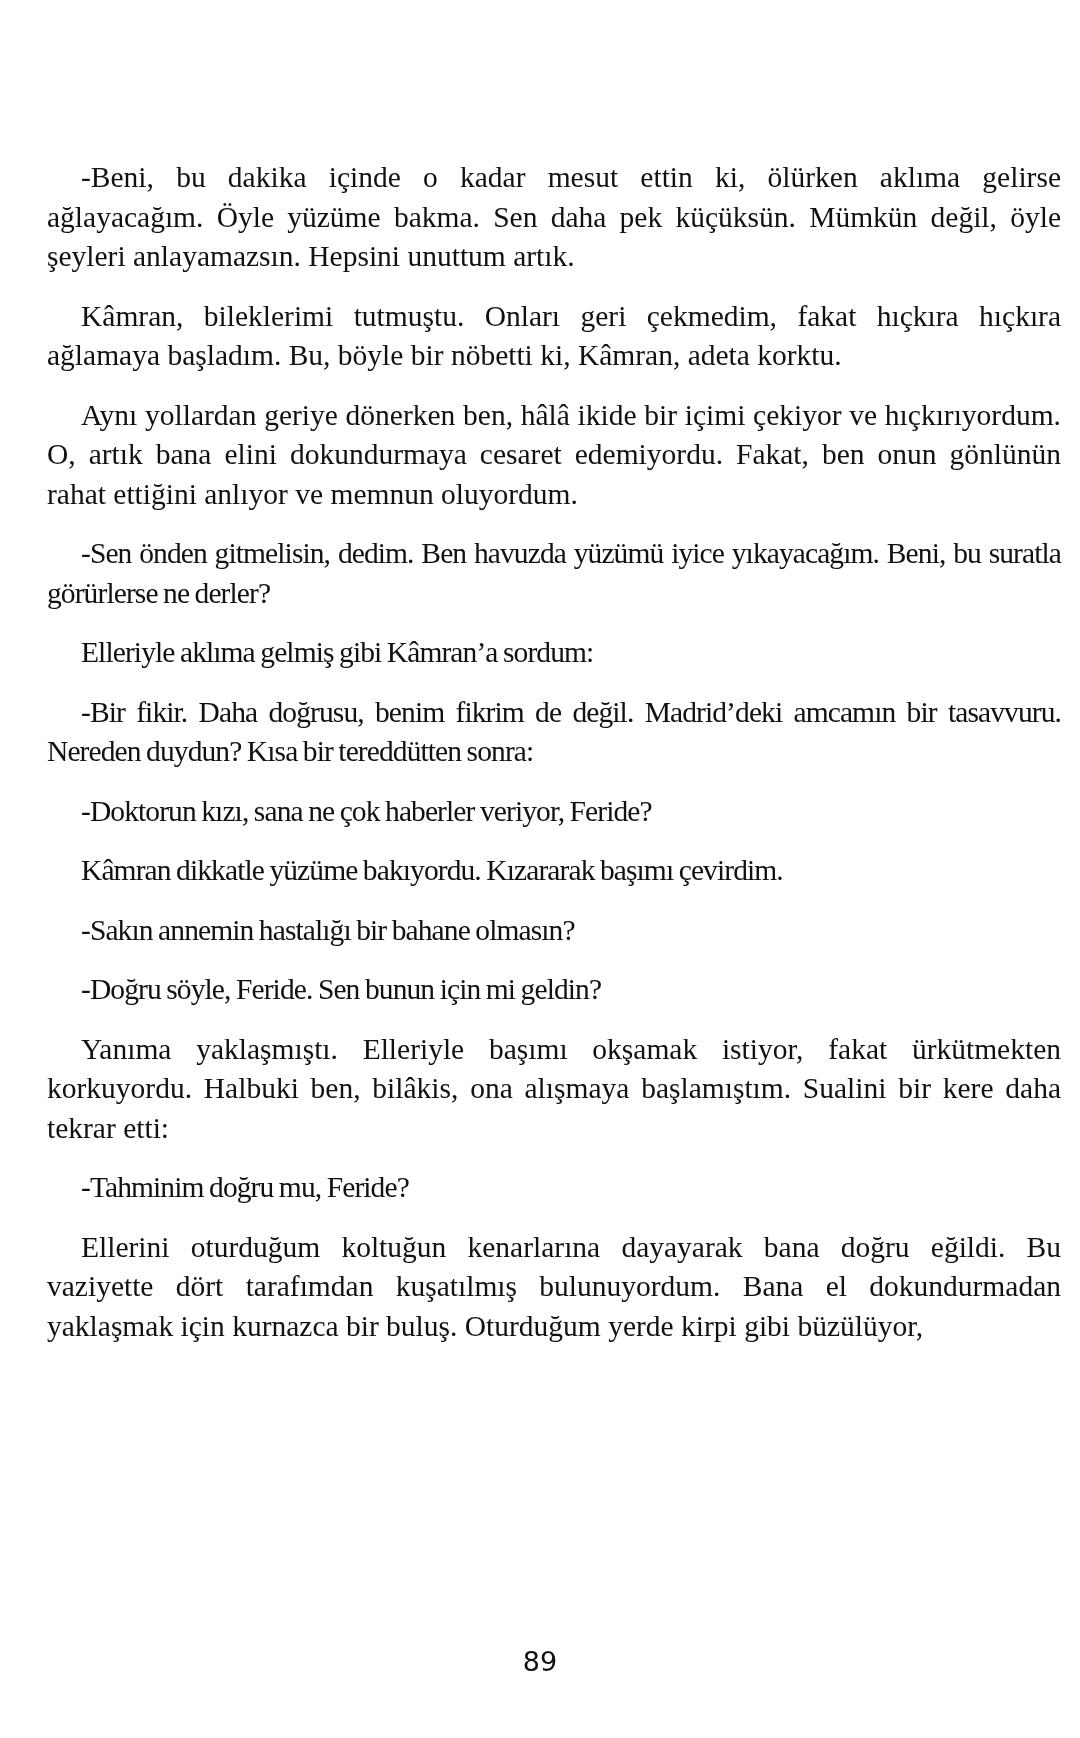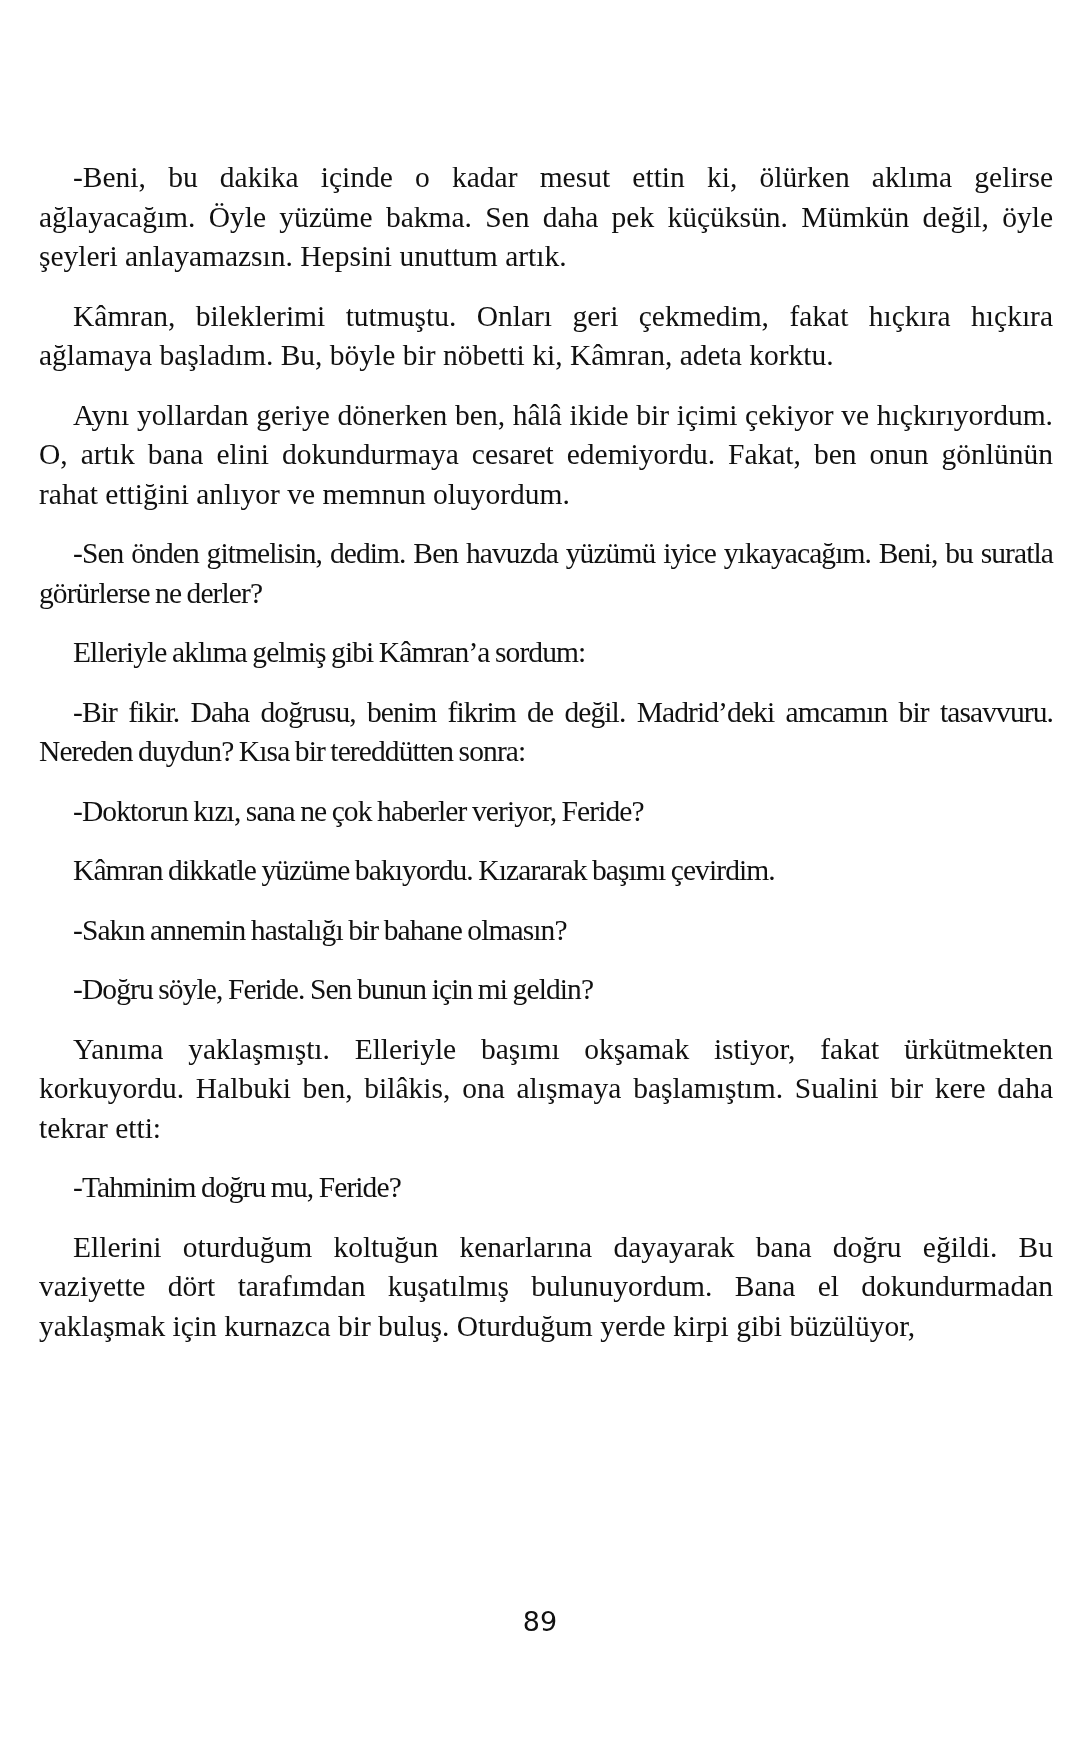--- a/index.html
+++ b/index.html
@@ -9,21 +9,21 @@
     }
     body {
       width: 1080px;
       height: 1738px;
       position: relative;
       overflow: hidden;
       color: #111111;
     }
     .page-body {
       position: absolute;
-      left: 39px;
+      left: 47px;
       top: 158px;
       width: 1014px;
       font-family: "Liberation Serif", serif;
       font-size: 29.5px;
       line-height: 39.5px;
     }
     .para {
       margin: 0 0 20px 0;
       text-indent: 34px;
       text-align: justify;
@@ -34,21 +34,21 @@
       word-spacing: -1px;
     }
     .para.condensed-more {
       letter-spacing: -1.3px;
       word-spacing: -2px;
     }
     .page-number {
       position: absolute;
       left: 0;
       width: 1080px;
-      top: 1606px;
+      top: 1646px;
       text-align: center;
       font-family: "DejaVu Sans", sans-serif;
       font-size: 27px;
       color: #111111;
     }
   </style>
 </head>
 <body>
 
 <div class="page-body">

